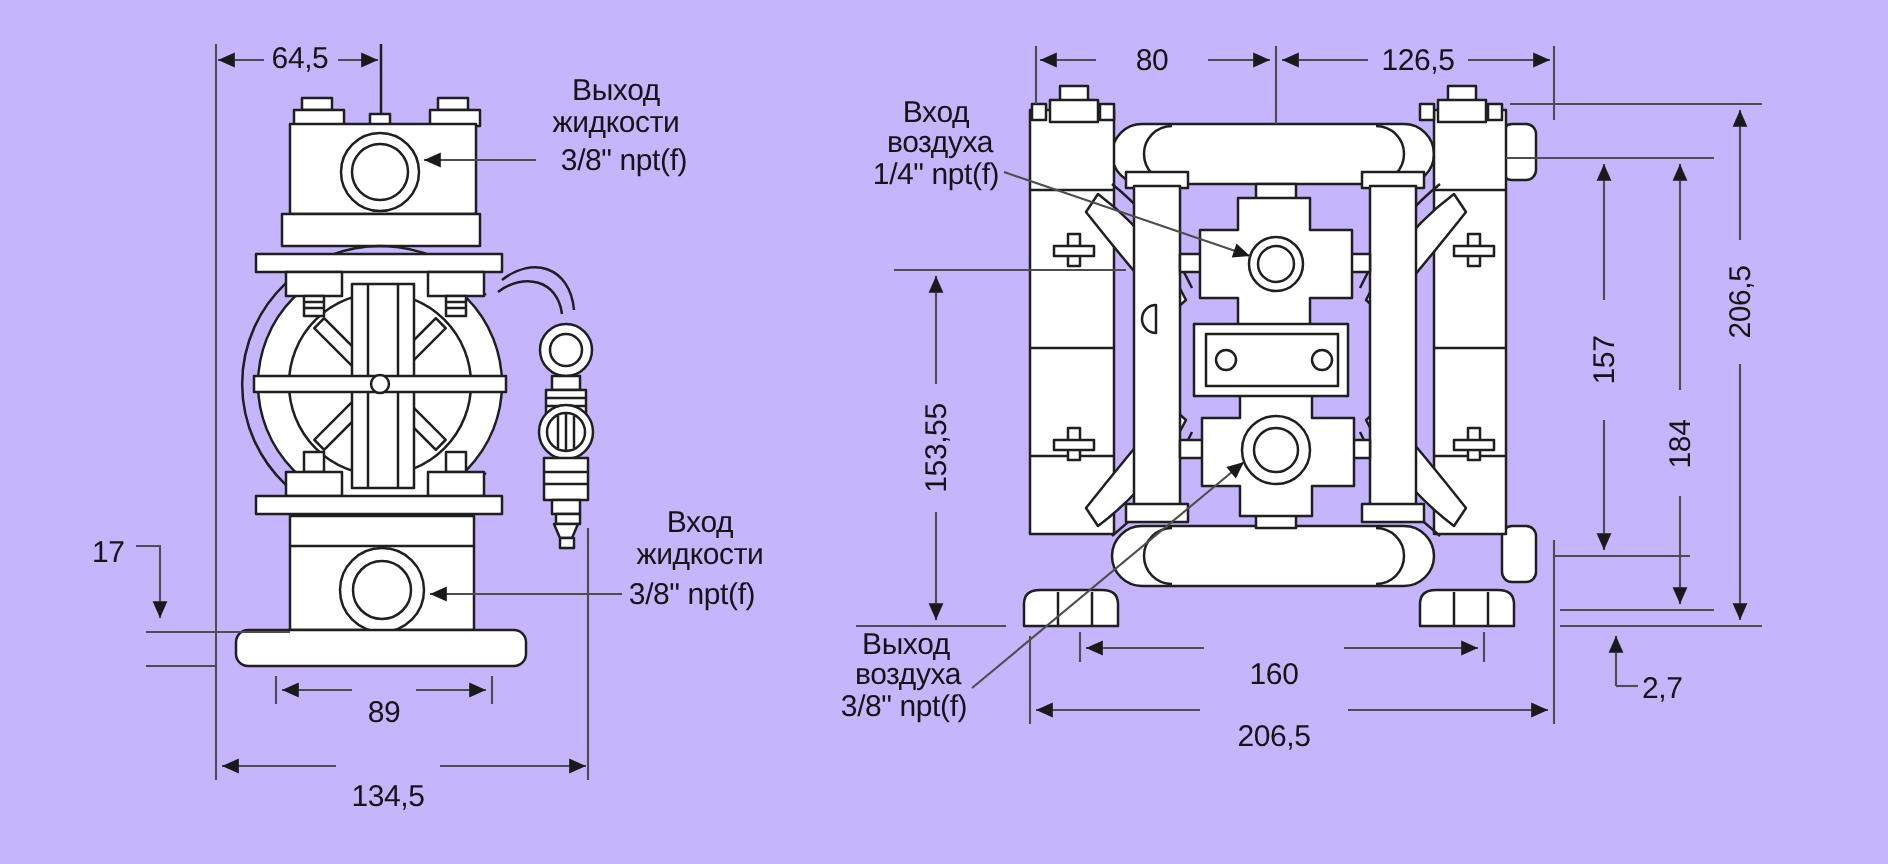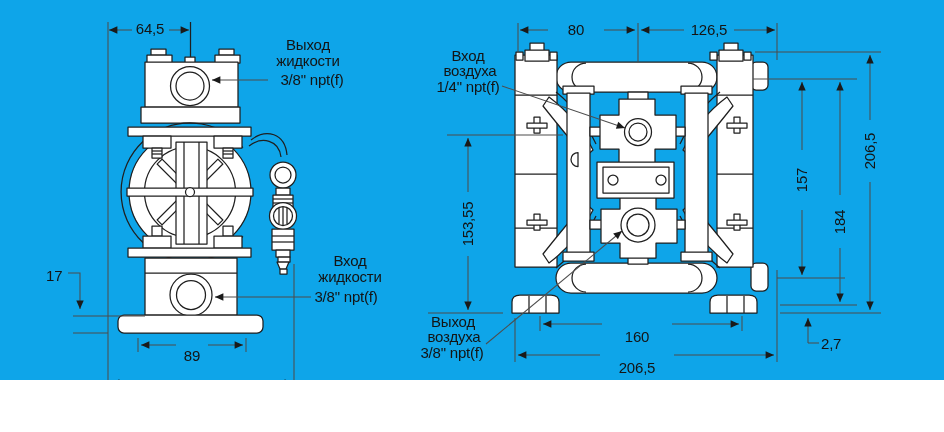--- a/index.html
+++ b/index.html
@@ -1,16 +1,16 @@
 <!DOCTYPE html>
 <html><head>
 <meta charset="utf-8">
 <style>
   html,body{margin:0;padding:0;background:#ffffff;}
-  .stage{position:relative;width:944px;height:380px;background:#0ea5e9;overflow:hidden;text-align:right;}
+  .stage{position:relative;width:944px;height:432px;background:#c4b5fd;overflow:hidden;text-align:right;}
   svg{display:block;}
   .b{fill:none;stroke:#1f1f1f;stroke-width:1.25;stroke-linejoin:round;stroke-linecap:butt;}
   .bf{fill:#ffffff;stroke:#1f1f1f;stroke-width:1.25;stroke-linejoin:round;}
   .d{fill:none;stroke:#4d4d4d;stroke-width:1.05;}
   text{font-family:"Liberation Sans", sans-serif;font-size:15px;fill:#141414;letter-spacing:-0.2px;}
   .tc{text-anchor:middle;}
 </style>
 </head>
 <body>
 

